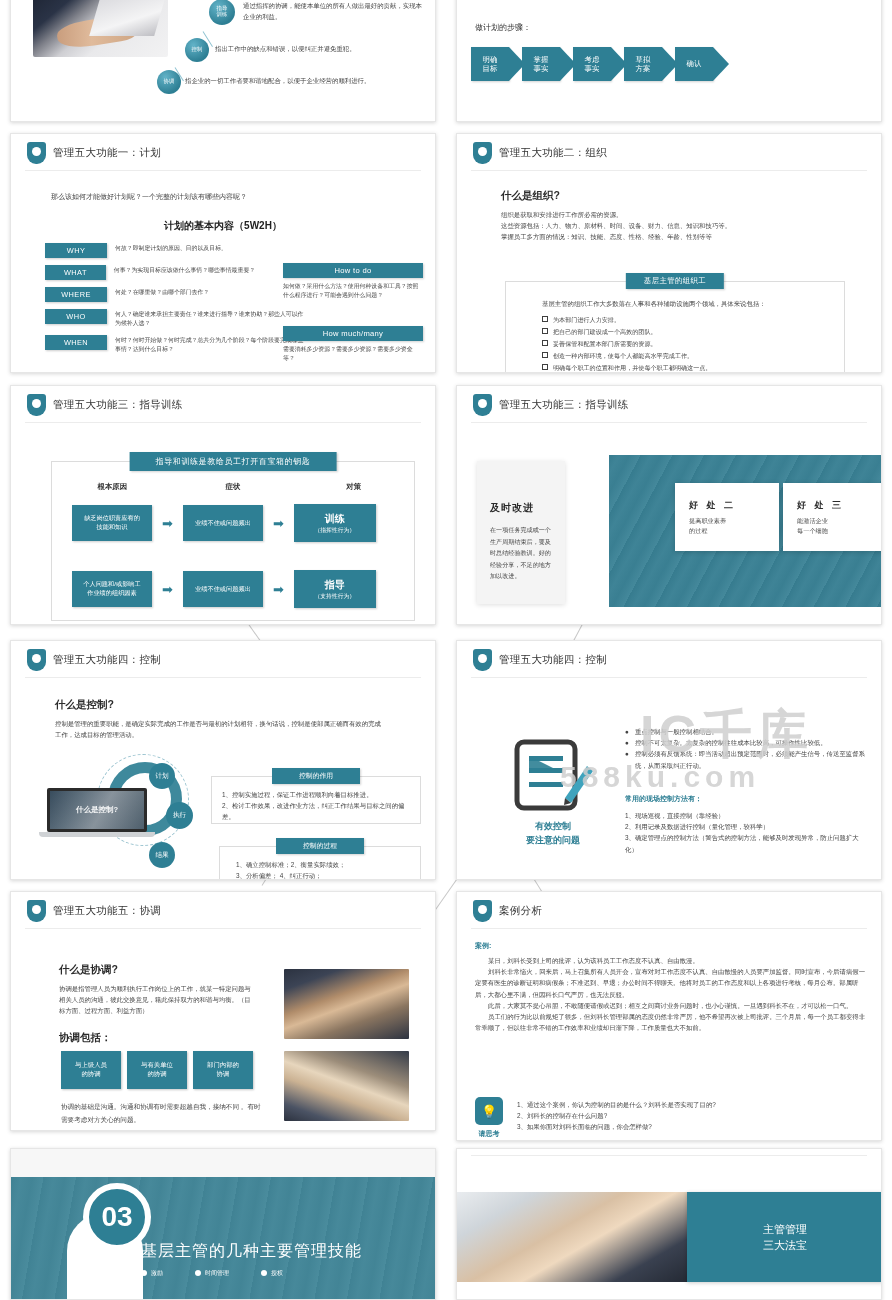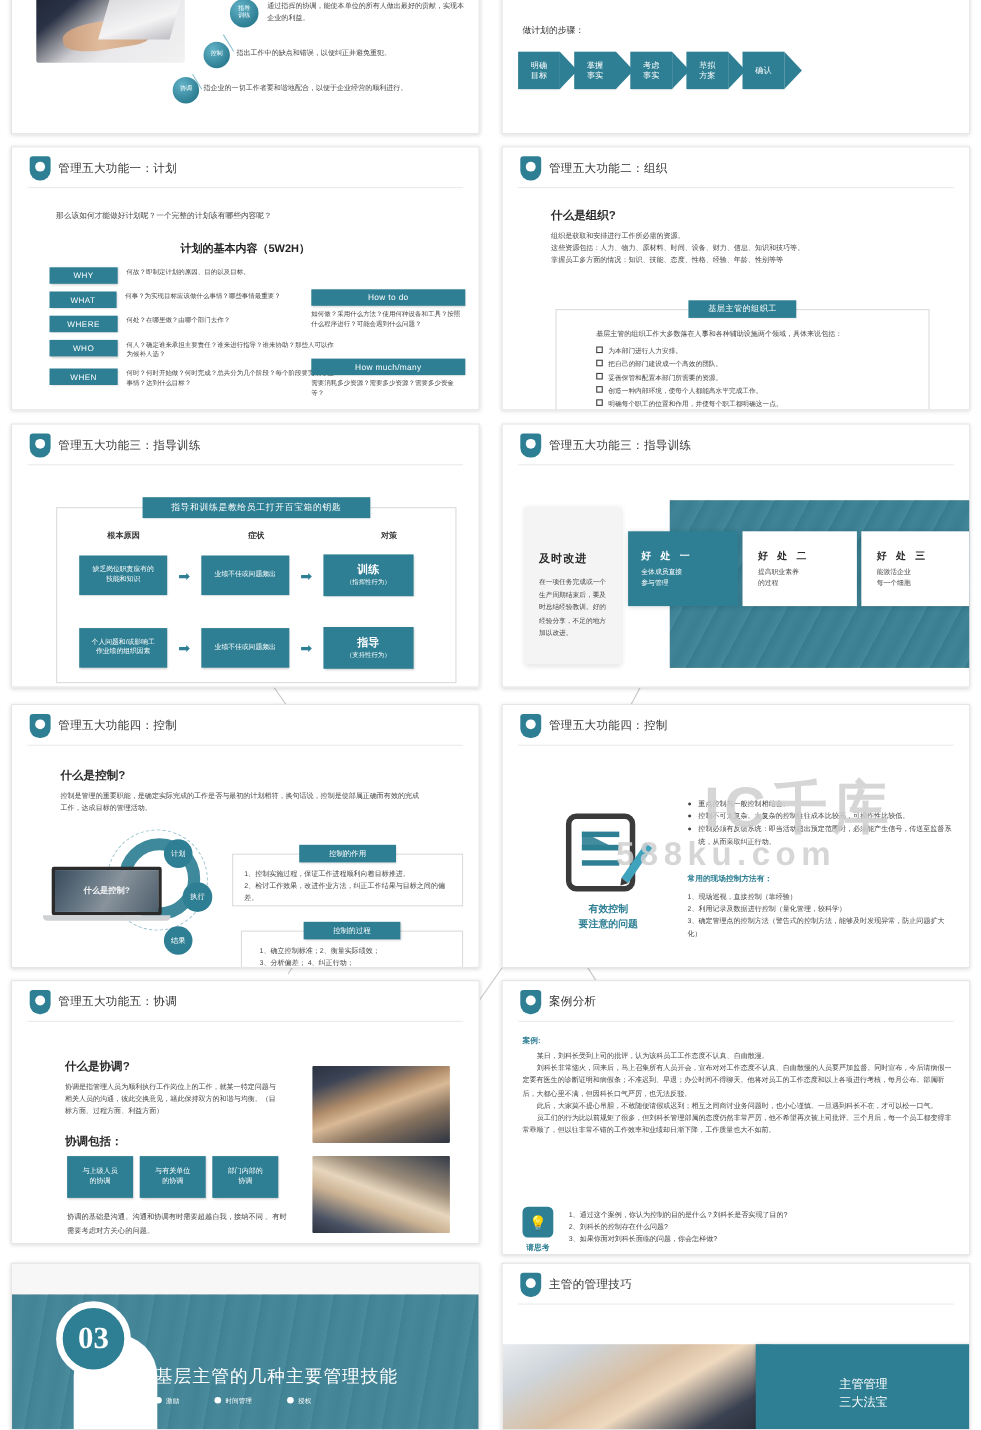--- a/index.html
+++ b/index.html
@@ -433,25 +433,20 @@
     <div class="hr-under"></div>
 
     <div style="position:relative; width:100%; height:100%;">
       <div class="photoband" style="left:152px; top:32px; width:274px; height:152px;"></div>
 
       <div class="leftpanel" style="left:20px; top:38px; width:88px; height:143px;">
         <div style="font-size:10px; font-weight:bold; color:#2b2b2b; margin:26px 0 9px 0; letter-spacing:1px;">及时改进</div>
         <div style="font-size:6.1px; line-height:1.9; color:#444;">在一项任务完成或一个生产周期结束后，要及时总结经验教训。好的经验分享，不足的地方加以改进。</div>
       </div>
 
-      <div class="card sel" style="left:114px; top:60px; width:100px; height:68px; align-items:flex-start; padding:12px 12px;">
-        <div class="ct">好 处 一</div>
-        <div class="cb" style="white-space:pre-line;">全体成员直接
-参与管理</div>
-      </div>
       <div class="card" style="left:218px; top:60px; width:104px; height:68px; align-items:flex-start; padding:12px 14px;">
         <div class="ct">好 处 二</div>
         <div class="cb" style="white-space:pre-line;">提高职业素养
 的过程</div>
       </div>
       <div class="card" style="left:326px; top:60px; width:104px; height:68px; align-items:flex-start; padding:12px 14px;">
         <div class="ct">好 处 三</div>
         <div class="cb" style="white-space:pre-line;">能激活企业
 每一个细胞</div>
       </div>
@@ -612,35 +607,31 @@
           <div class="p">3、如果你面对刘科长面临的问题，你会怎样做?</div>
         </div>
       </div>
     </div>
   </div>
 
   <div class="slide c-l r5" style="height:152px;">
     <div style="position:relative; width:100%; height:100%; background:#f7f7f7;">
       <div class="sec-photo"></div>
       <div style="position:absolute; left:56px; bottom:0; width:76px; height:86px; background:#fff; border-radius:38px 38px 0 0;"></div>
-      <div class="sec-num" style="left:40px; top:34px;font-family:Liberation Serif, serif;">03</div>
+      <div class="sec-num" style="left:72px; top:34px;">03</div>
       <div class="sec-title" style="top:92px;">基层主管的几种主要管理技能</div>
       <div class="sec-sub" style="top:120px;">
         <div><span class="dot"></span><span>激励</span></div>
         <div><span class="dot"></span><span>时间管理</span></div>
         <div><span class="dot"></span><span>授权</span></div>
       </div>
     </div>
   </div>
 
   <div class="slide c-r r5" style="height:152px;">
-    <div class="shead">
-      <div class="badge"></div>
-      <div class="stitle">主管的管理技巧</div>
-    </div>
     <div class="hr-under"></div>
     <div style="position:relative; width:100%; height:100%;">
       <div class="sk-photo" style="top:36px;"></div>
       <div class="sk-panel" style="top:36px;">
         <span style="white-space:pre-line;">主管管理
 三大法宝</span>
       </div>
     </div>
   </div>
 

